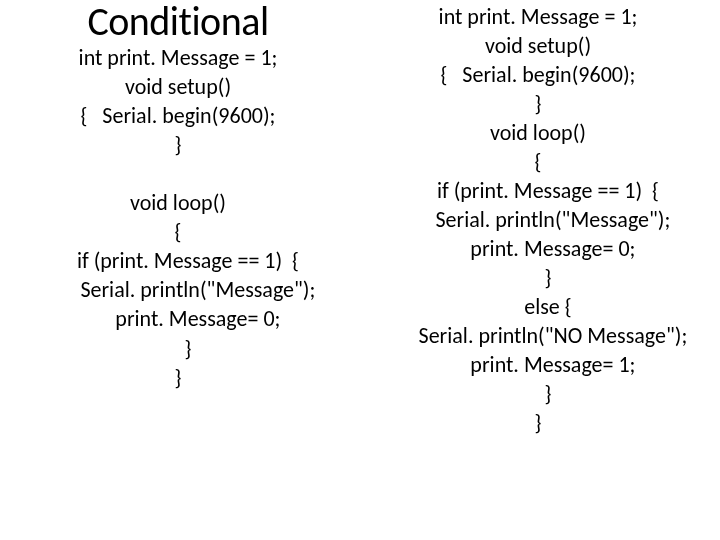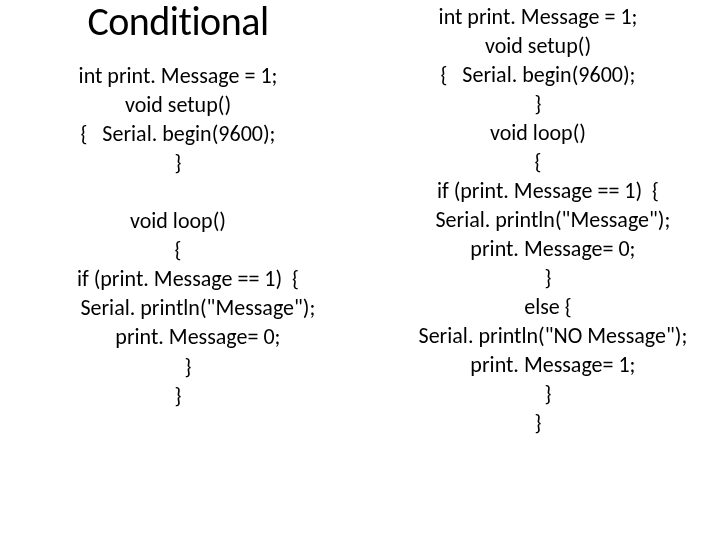--- a/index.html
+++ b/index.html
@@ -24,21 +24,20 @@
     padding: 0 10px 0 6px;
   }
   .col-right {
     width: 50%;
     padding: 0 10px 0 6px;
   }
   .title {
     font-size: 40px;
     text-align: center;
     line-height: 1.08;
-    margin-bottom: 18px;
     font-weight: 400;
     letter-spacing: -0.5px;
   }
   .code {
     font-size: 22px;
     line-height: 1.32;
     white-space: pre;
     font-family: "Calibri", "Segoe UI", Arial, sans-serif;
     text-align: center;
   }

